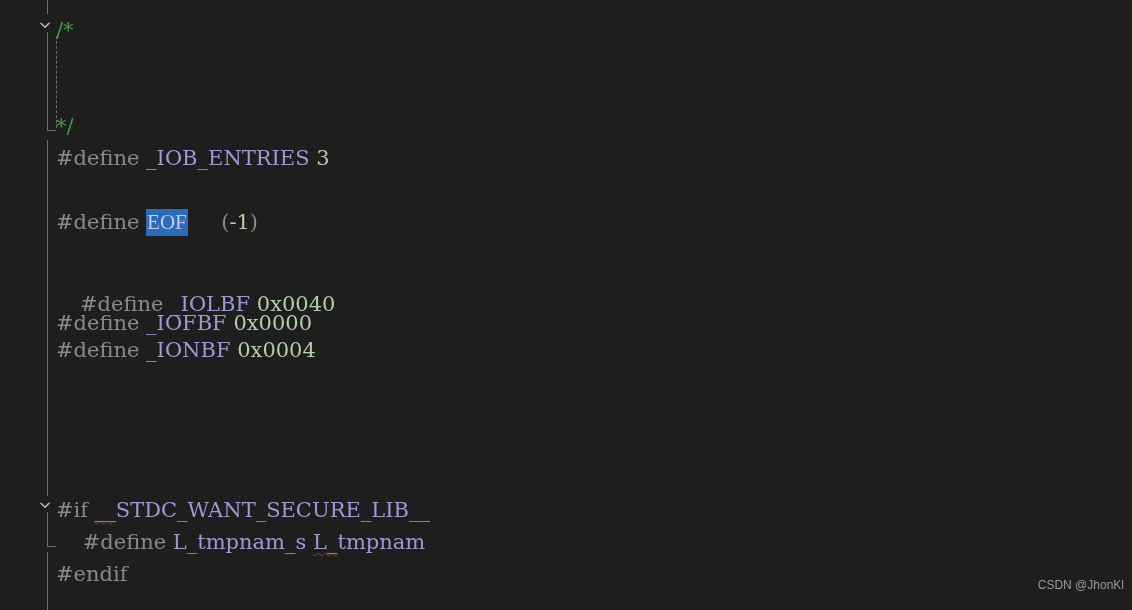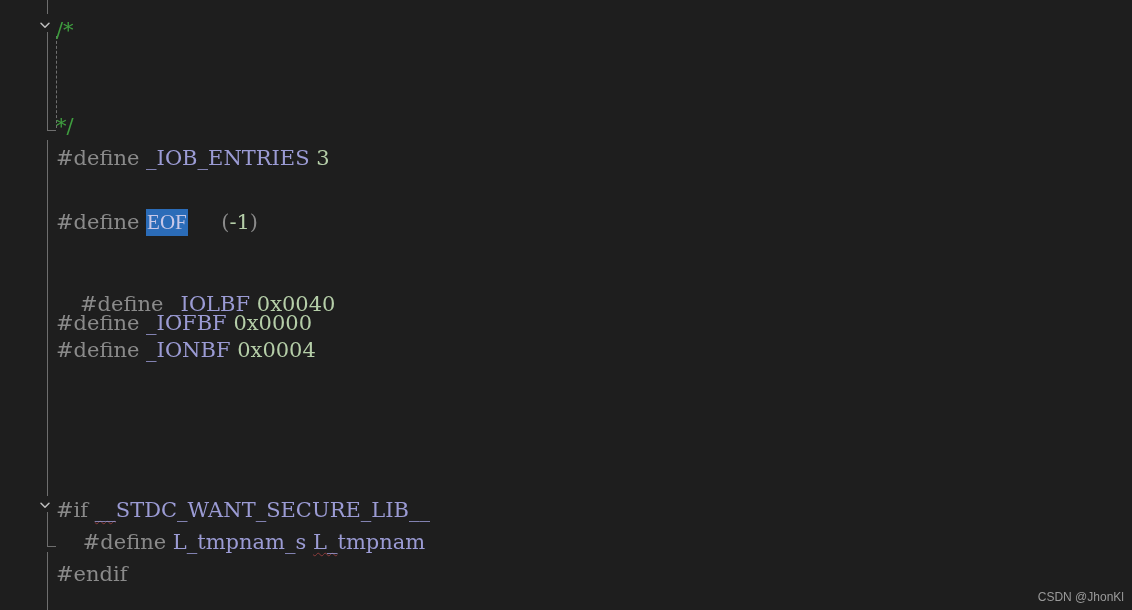--- a/index.html
+++ b/index.html
@@ -111,21 +111,21 @@
     text-decoration-style: wavy;
     text-decoration-color: #8b3a3a;
     text-decoration-thickness: 1px;
     text-underline-offset: 3px;
   }
 
   
   .watermark {
     position: absolute;
     right: 8px;
-    bottom: 6px;
+    bottom: 18px;
     font-family: "Liberation Sans", sans-serif;
     font-size: 12px;
     color: #9a9a9a;
     z-index: 5;
     white-space: pre;
   }
 </style>
 </head>
 <body>
 

